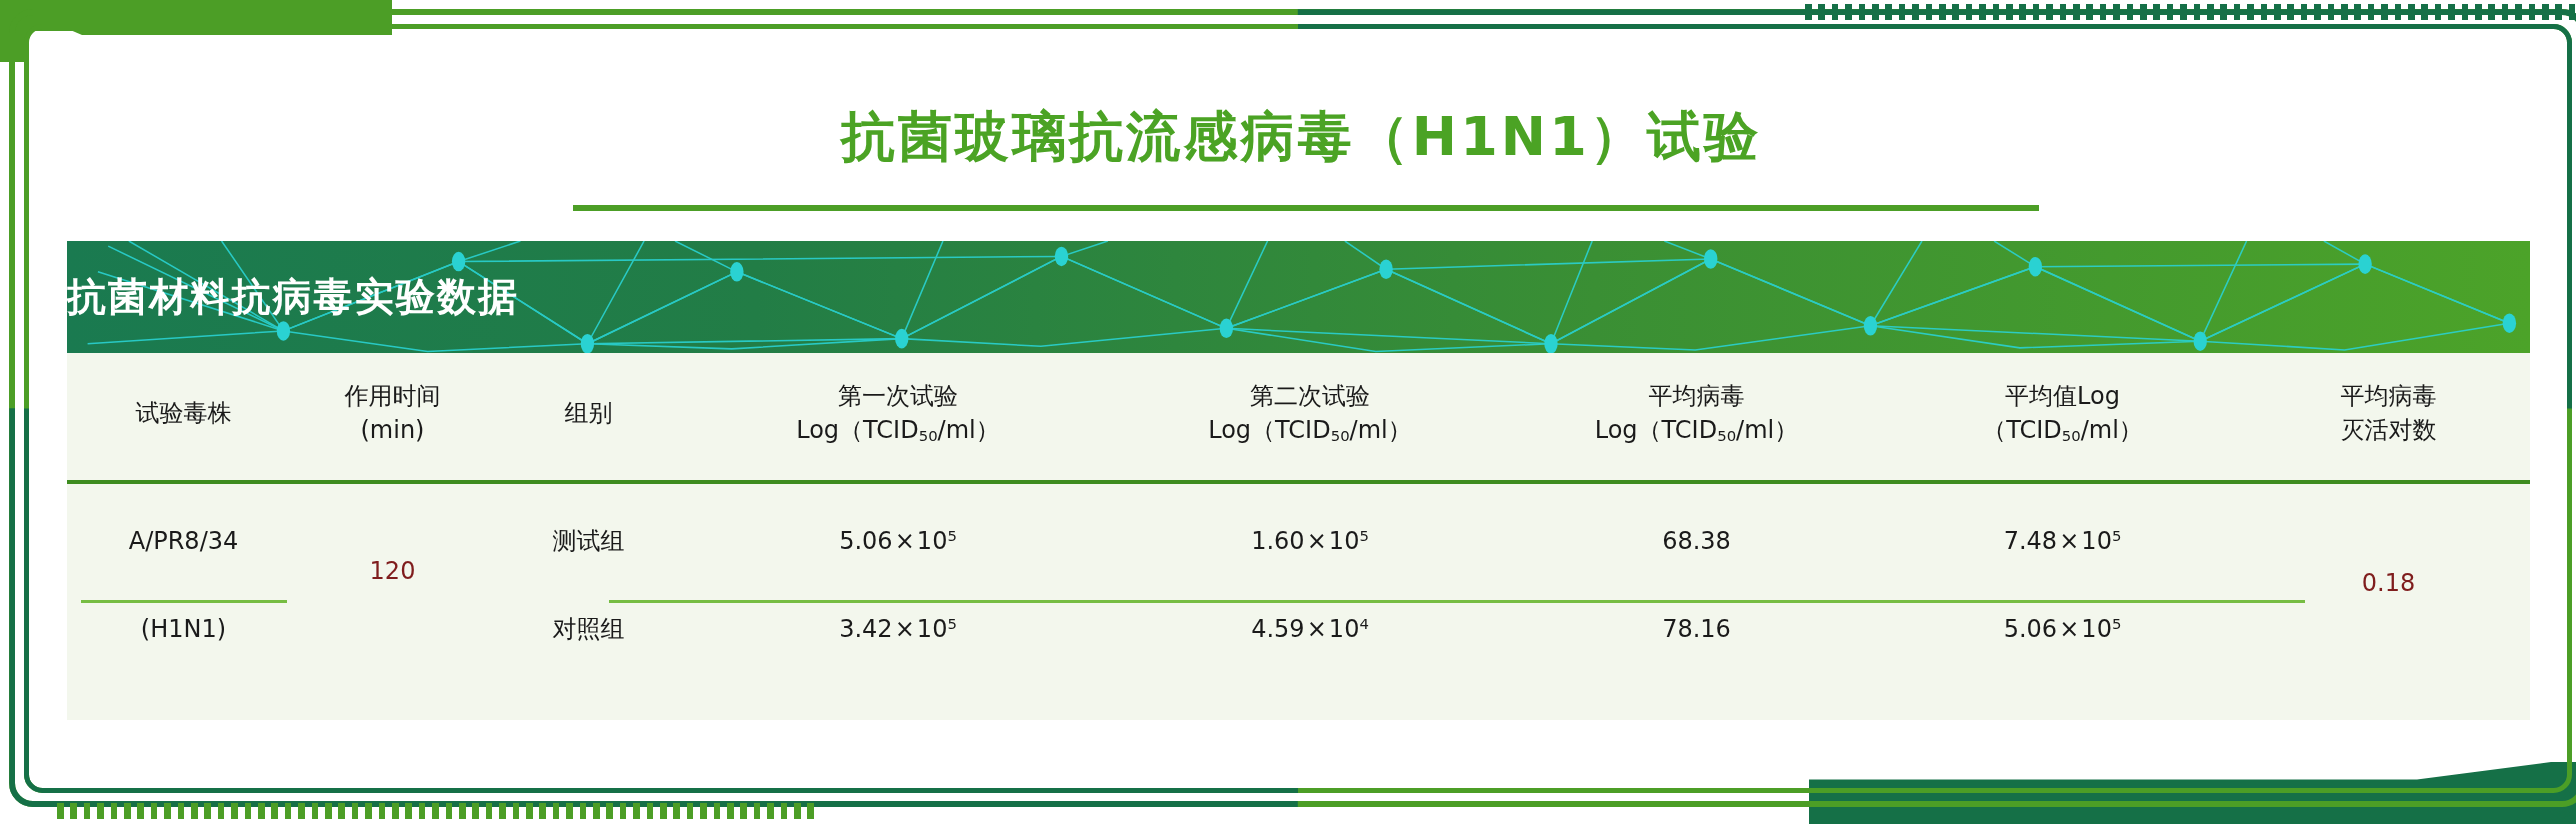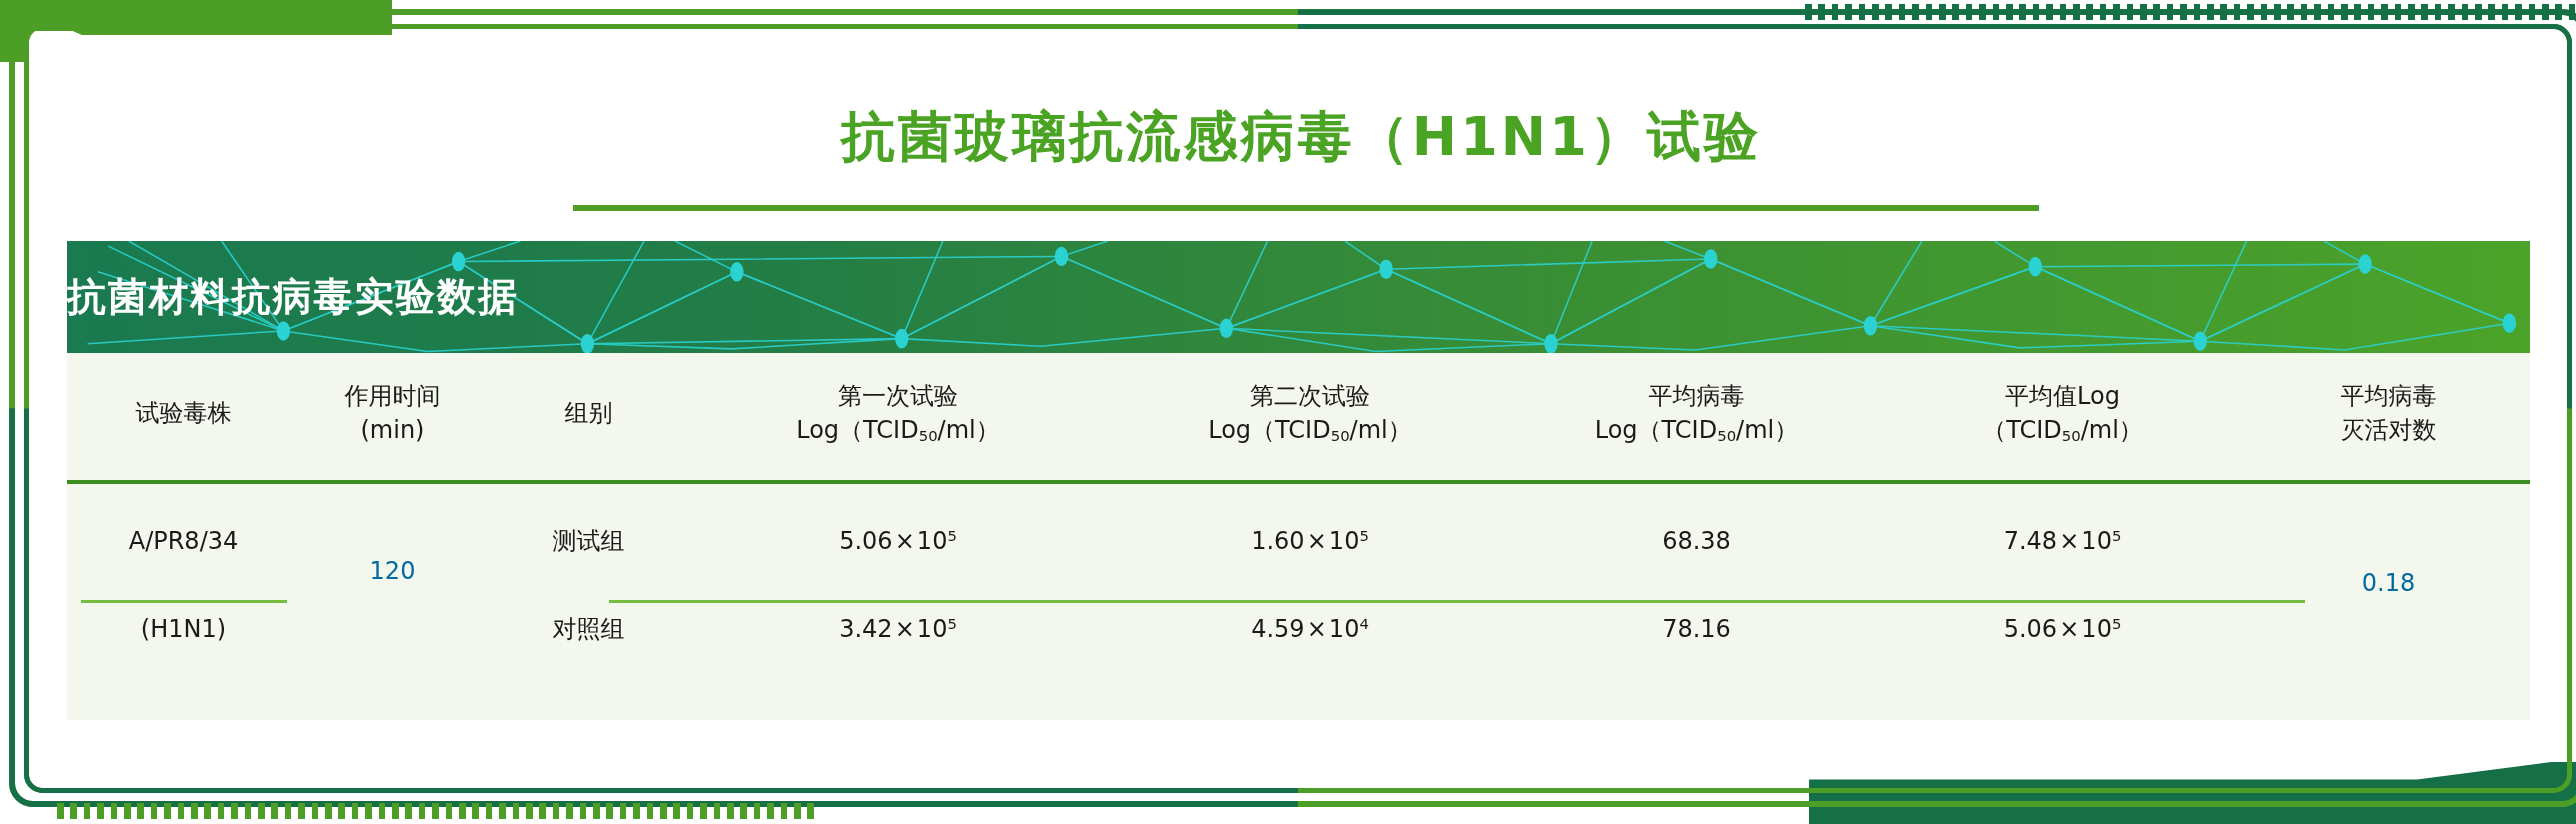--- a/index.html
+++ b/index.html
@@ -232,21 +232,21 @@
     height: 175px;
     pointer-events: none;
   }
   .span-cell {
     position: absolute;
     display: flex;
     align-items: center;
     justify-content: center;
     text-align: left;
     font-size: 24px;
-    color: #0369a1;
+    color: #7f1d1d;
     font-family: "DejaVu Sans", "Liberation Sans", sans-serif;
   }
 
   .rowdiv {
     position: absolute;
     height: 3.1px;
     background: #76bd43;
   }
 
   sub {

